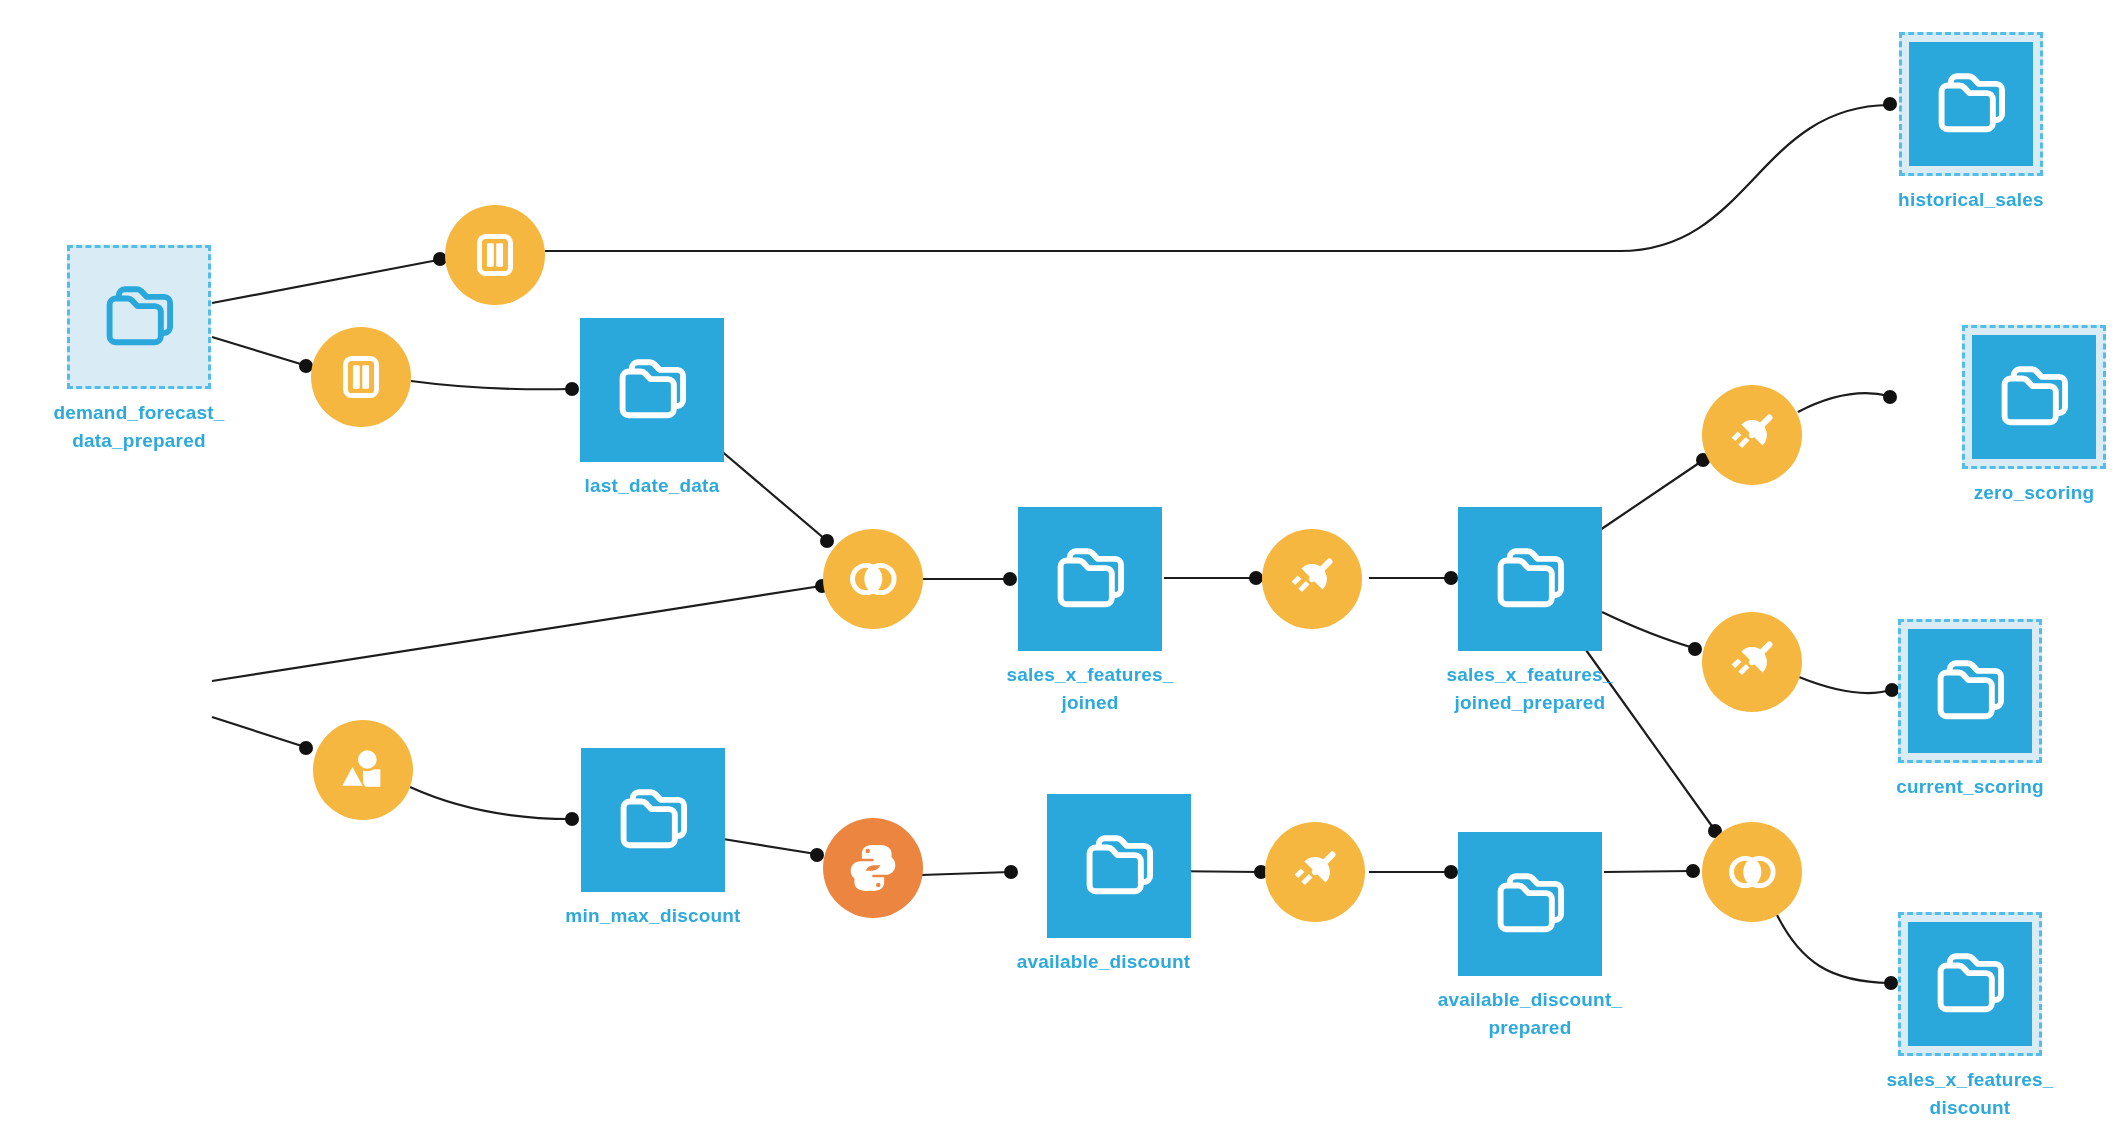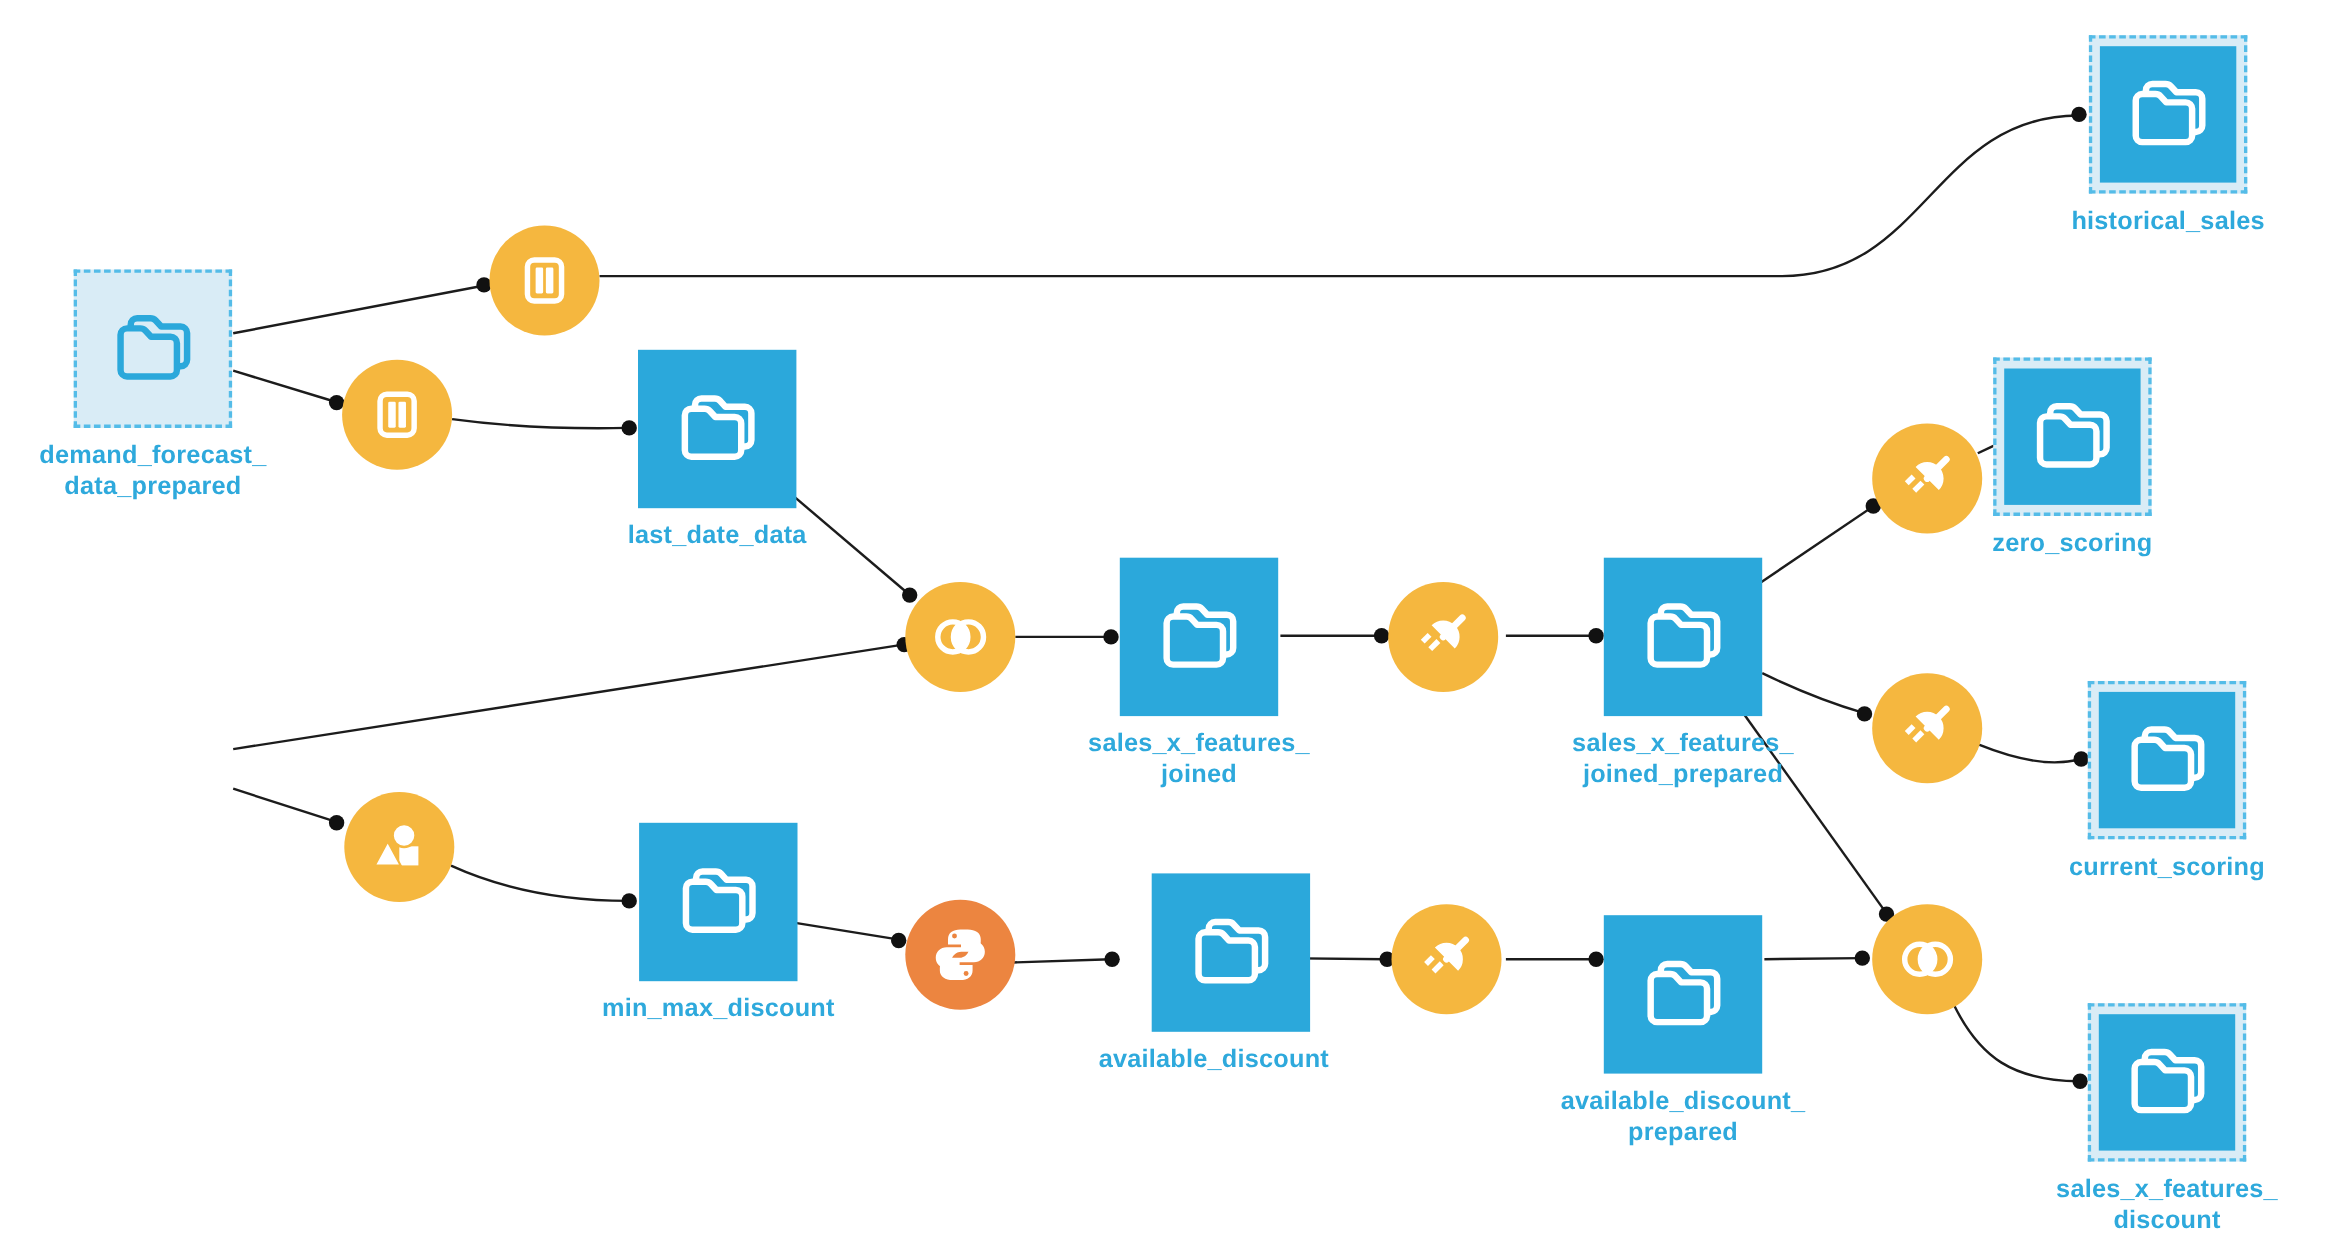--- a/index.html
+++ b/index.html
@@ -15,21 +15,21 @@
   .node .sq{width:144px;height:144px;box-sizing:border-box;display:flex;align-items:center;justify-content:center;}
   .node.plain .sq{background:#2BA8DB;color:#fff;--fbg:#2BA8DB;}
   .node.shared .sq{background:#D9ECF6;border:3px dashed #54BCE8;color:#2BA8DB;--fbg:#D9ECF6;}
   .node.boxed .sq{background:#D9ECF6;border:3px dashed #54BCE8;padding:7px;}
   .node.boxed .inner{width:100%;height:100%;background:#2BA8DB;color:#fff;--fbg:#2BA8DB;
     display:flex;align-items:center;justify-content:center;}
   .icon-folder{width:84px;height:84px;display:block;}
 
   .label{
     position:absolute;top:154px;left:50%;transform:translateX(-50%);
-    width:280px;text-align:center;color:#2EA9DC;font-size:23px;line-height:28px;
+    width:280px;text-align:center;color:#2EA9DC;font-size:19px;line-height:28px;
     font-weight:600;white-space:pre-line;letter-spacing:0.2px;
   }
 
   .recipe{
     position:absolute;z-index:2;width:100px;height:100px;border-radius:50%;
     background:var(--rc,#F5B73F);display:flex;align-items:center;justify-content:center;
   }
   .ricon{width:62px;height:62px;display:block;}
 </style>
 </head>
@@ -191,21 +191,21 @@
   <div class="node boxed" style="left:1899px;top:32px;">
     <div class="sq">
         <div class="inner">
           <svg class="icon-folder">
             <use href="#sym-folder"></use>
           </svg>
         </div>
       </div>
     <div class="label">historical_sales</div>
   </div>
-  <div class="node boxed" style="left:1812px;top:325px;">
+  <div class="node boxed" style="left:1962px;top:325px;">
     <div class="sq">
         <div class="inner">
           <svg class="icon-folder">
             <use href="#sym-folder"></use>
           </svg>
         </div>
       </div>
     <div class="label">zero_scoring</div>
   </div>
   <div class="node boxed" style="left:1898px;top:619px;text-decoration:underline;">

